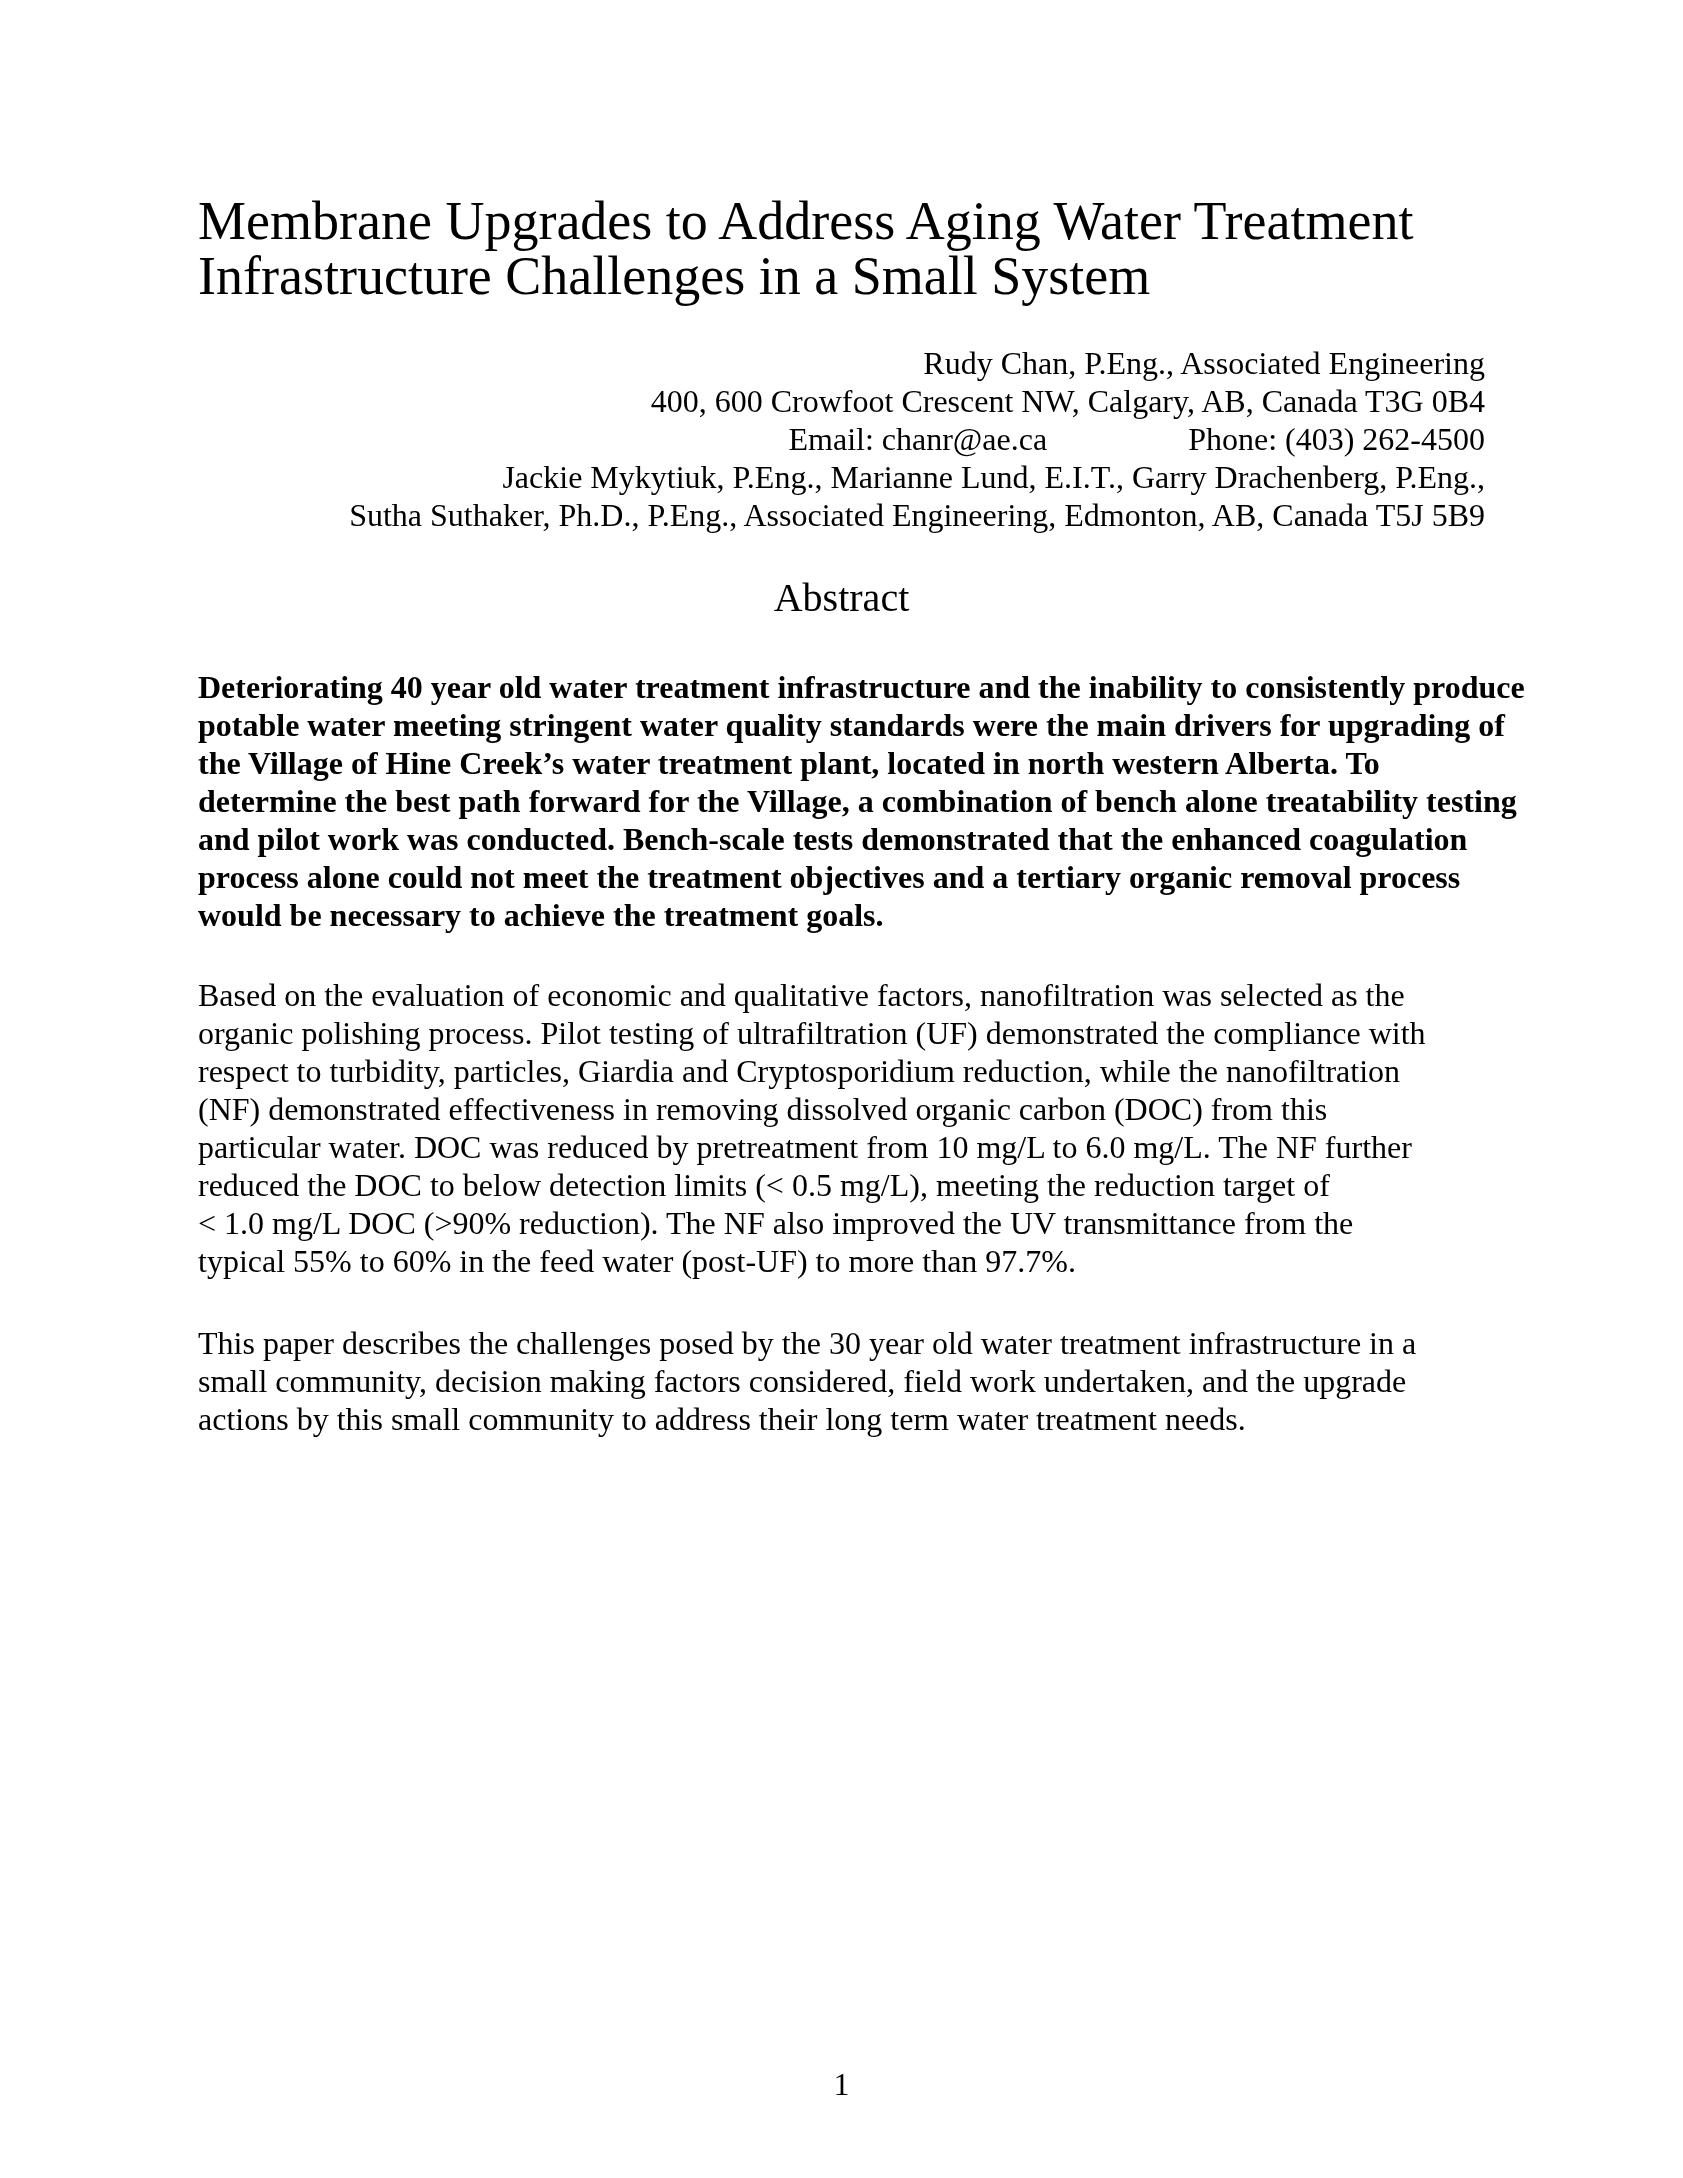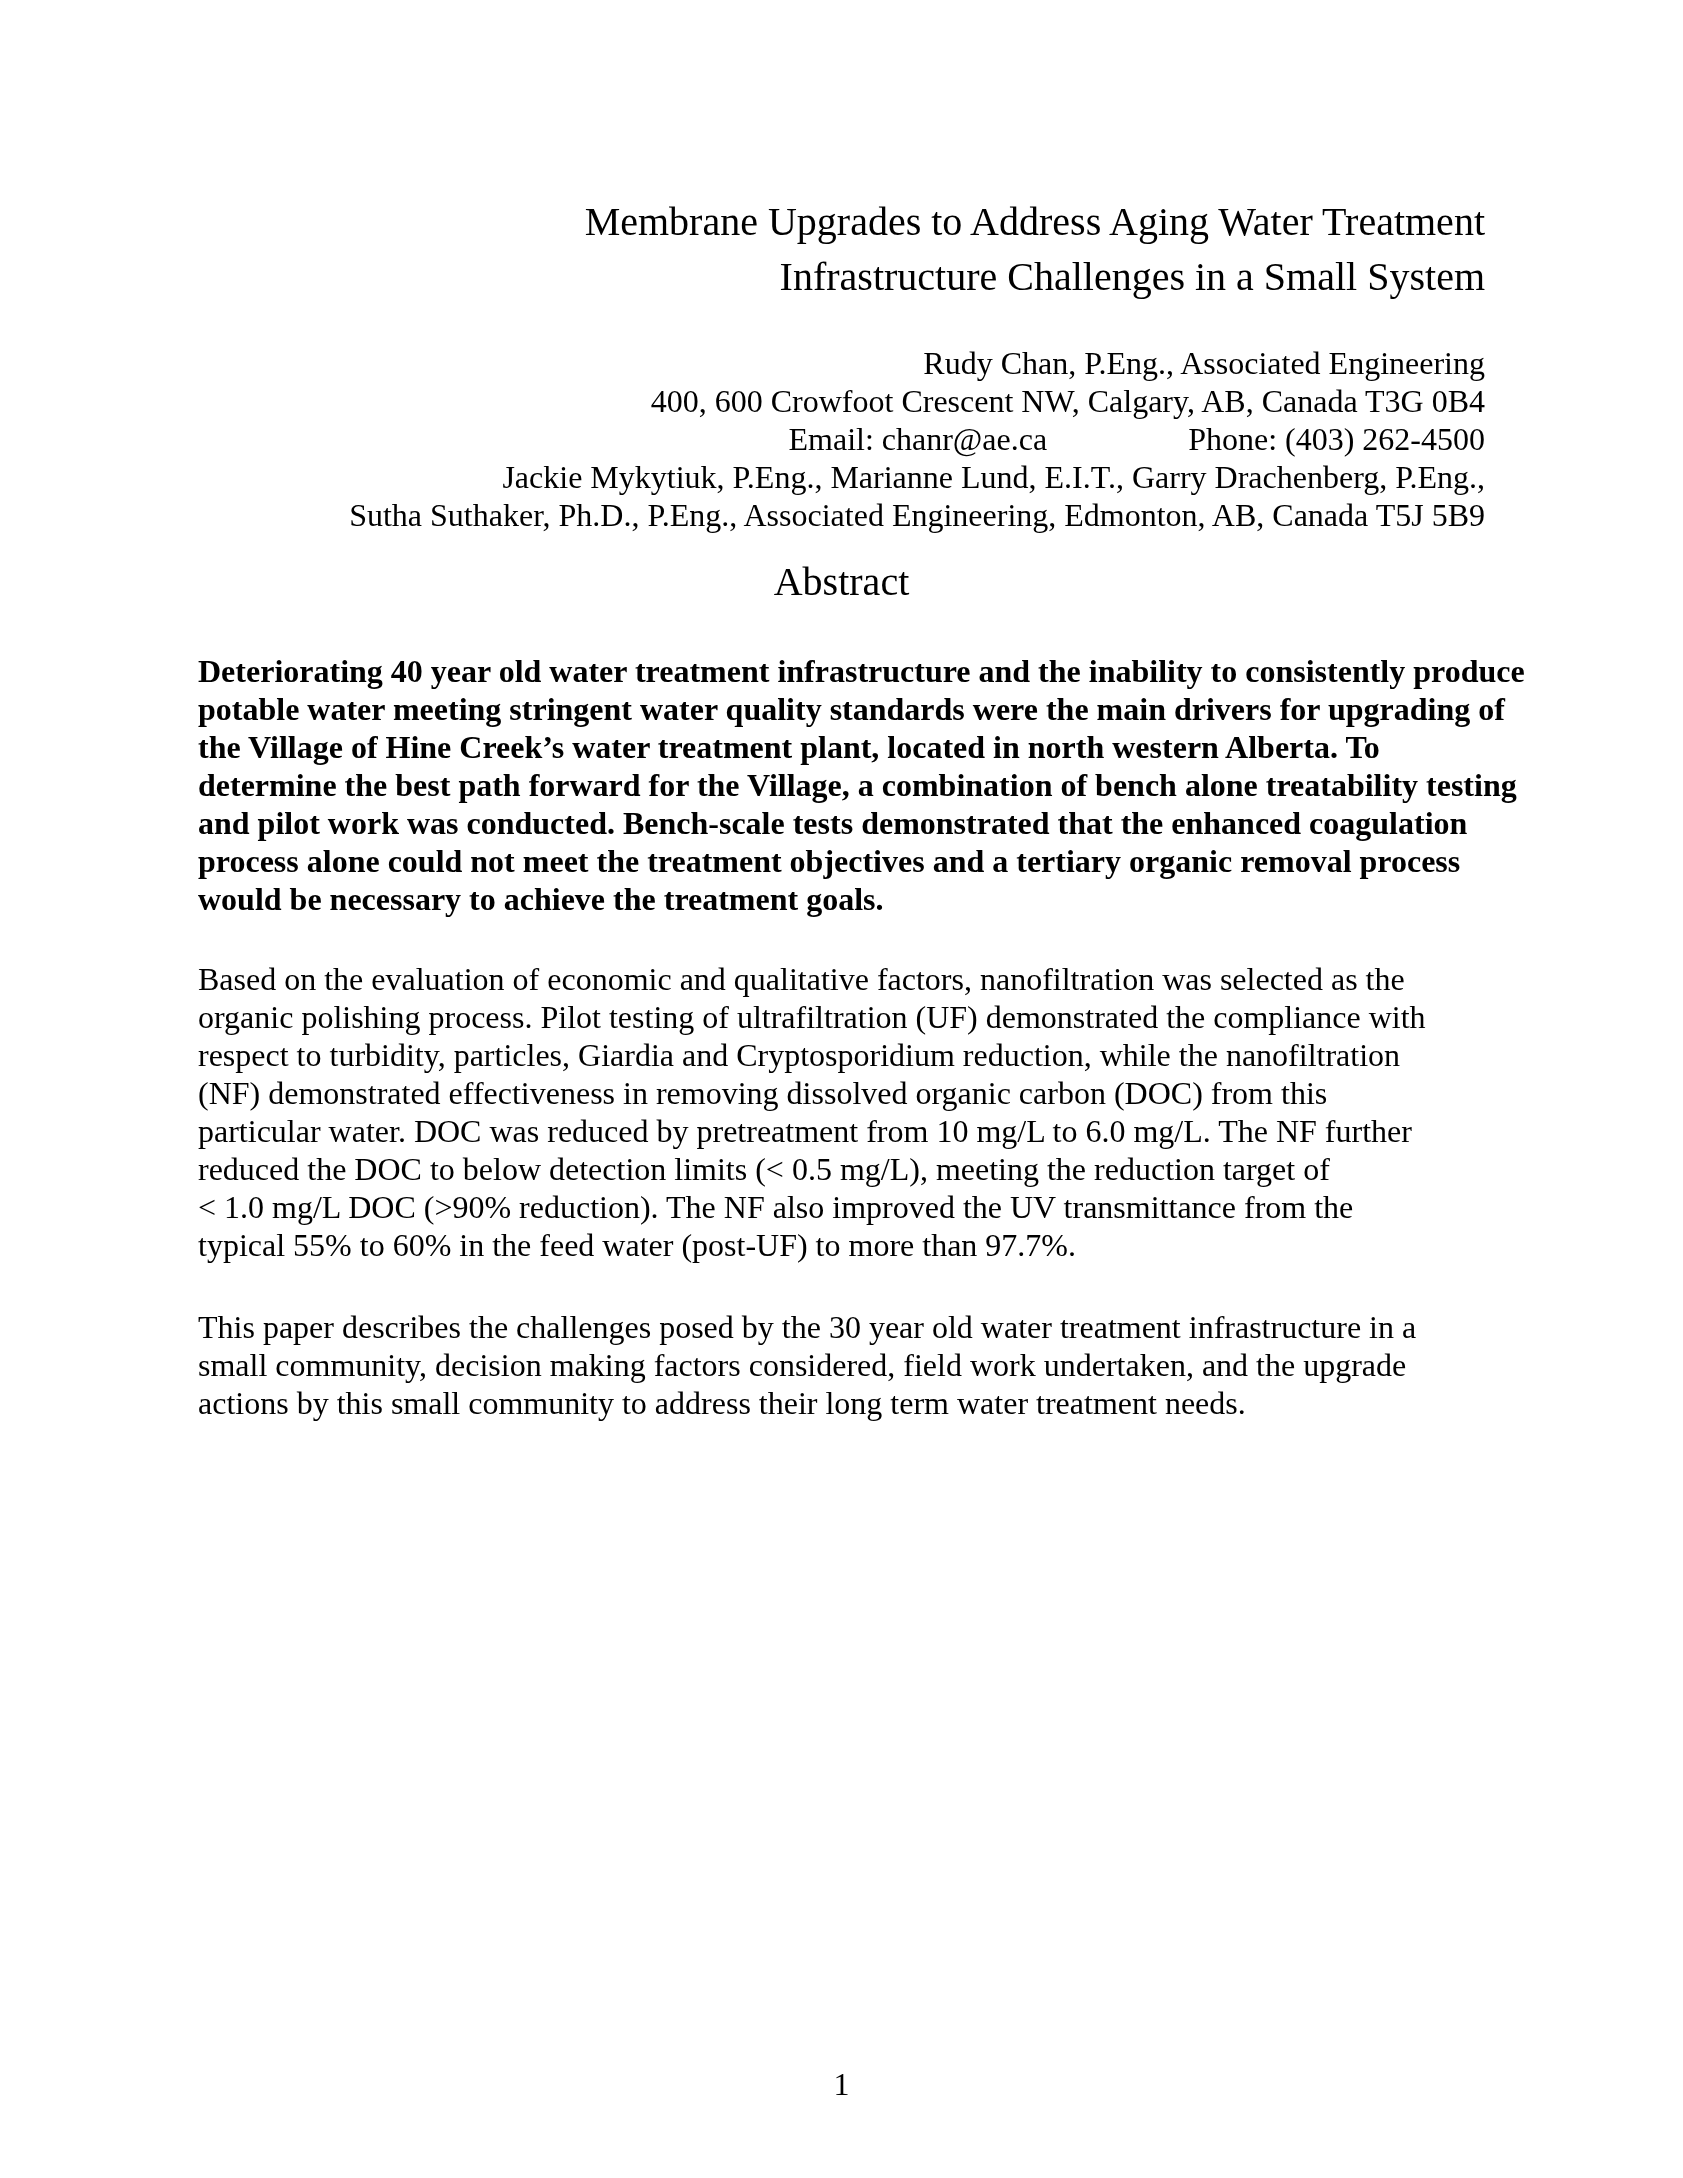--- a/index.html
+++ b/index.html
@@ -12,42 +12,42 @@
     width: 1683px;
     height: 2178px;
     background: #ffffff;
     color: #000000;
     font-family: "Liberation Serif", "DejaVu Serif", serif;
     box-sizing: border-box;
     padding: 194px 198px 0 198px;
     overflow: hidden;
   }
   .title-block {
-    text-align: right;
-    font-size: 40px;
+    text-align: left;
+    font-size: 54px;
     line-height: 55px;
   }
   .title-line {
     white-space: nowrap;
   }
   .author-block {
     margin-top: 40px;
     text-align: right;
     font-size: 32px;
     line-height: 38px;
   }
   .author-line {
     white-space: nowrap;
   }
   .contact-gap {
     display: inline-block;
     width: 125px;
   }
   .abstract-heading {
-    margin-top: 24px;
+    margin-top: 40px;
     text-align: center;
     font-size: 40px;
     line-height: 48px;
   }
   .para {
     font-size: 32px;
     line-height: 38px;
     text-align: left;
   }
   .para-1 { margin-top: 46px; font-weight: bold; }

